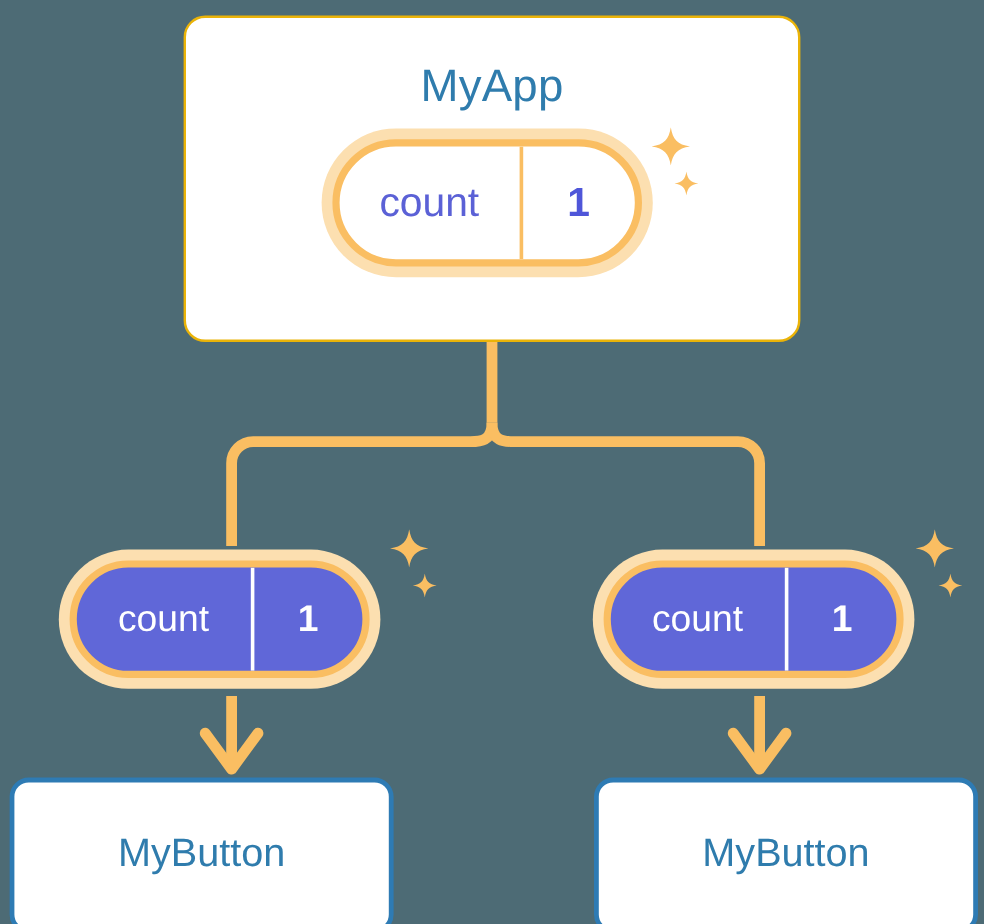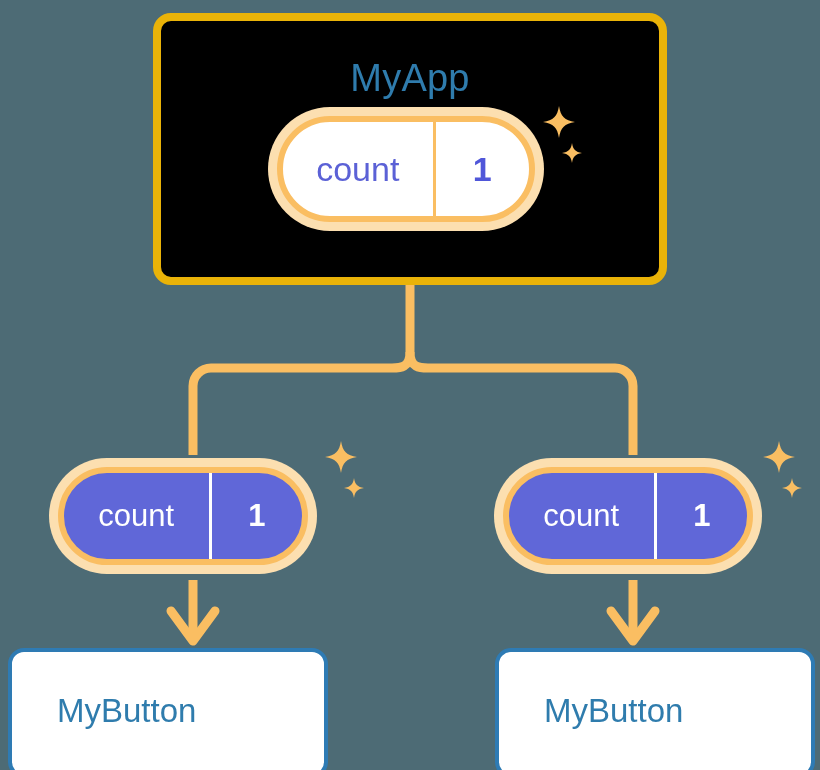--- a/index.html
+++ b/index.html
@@ -25,22 +25,22 @@
     left: 0;
     top: 0;
     width: 820px;
     height: 770px;
     pointer-events: none;
   }
 
   
   .card {
     position: absolute;
-    background: #000000;
-    border: 8px solid #eab308;
+    background: #ffffff;
+    border: 2px solid #eab308;
     border-radius: 16px;
     box-sizing: border-box;
   }
   #app-card {
     left: 153px;
     top: 13px;
     width: 514px;
     height: 272px;
     border-radius: 18px;
   }
@@ -65,25 +65,24 @@
     box-sizing: border-box;
     height: 130px;
   }
   #btn-card-left  { left: 8px;   top: 648px; width: 320px; }
   #btn-card-right { left: 495px; top: 648px; width: 320px; }
   .leaf-label {
     position: absolute;
     left: 0;
     top: 40px;
     width: 100%;
-    text-align: left;
+    text-align: center;
     color: #2f7cad;
     font-size: 33px;
     font-weight: 500;
-    padding-left: 45px;
   }
 
   
   .pill {
     position: absolute;
     box-sizing: border-box;
     border-radius: 999px;
     display: flex;
     align-items: stretch;
   }

